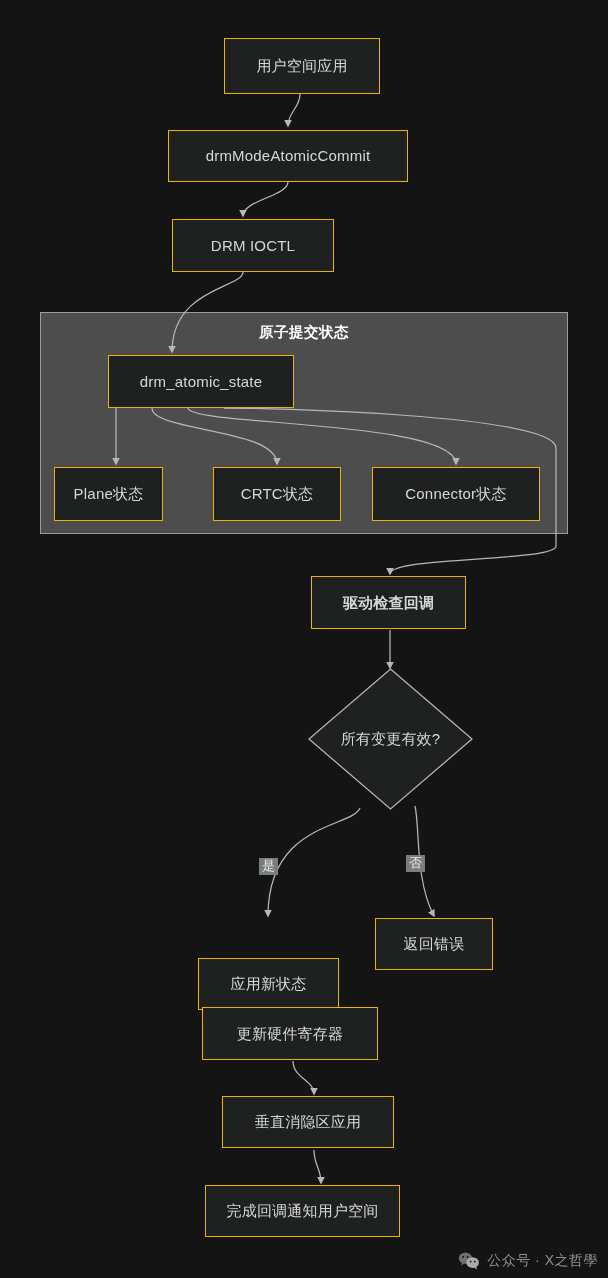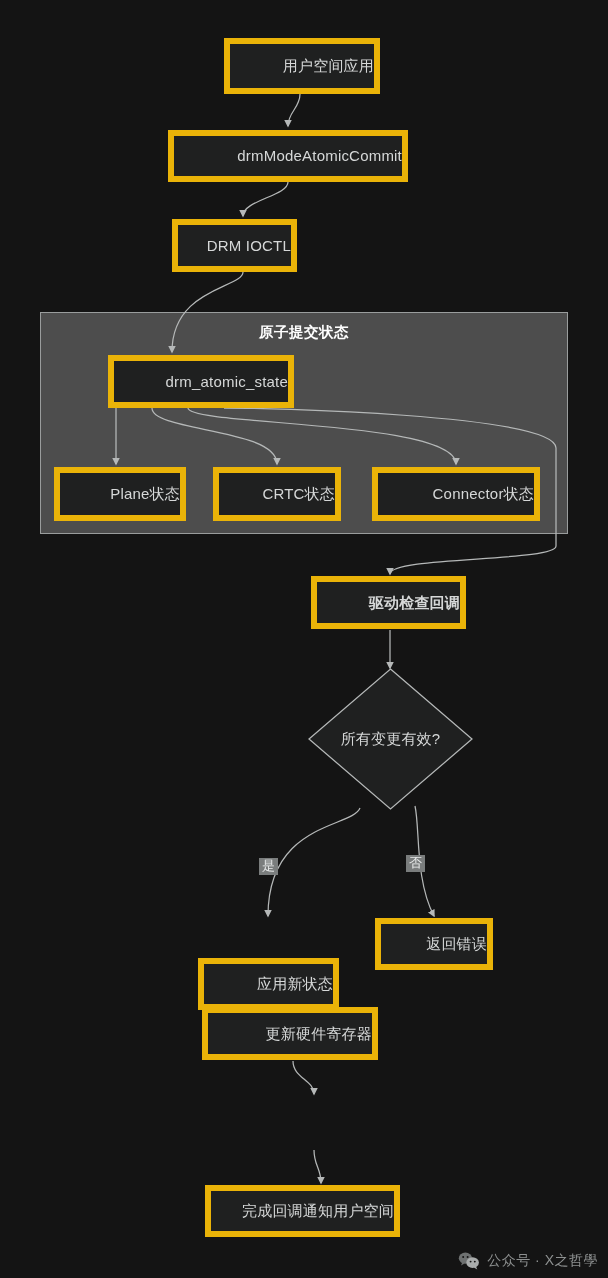--- a/index.html
+++ b/index.html
@@ -26,24 +26,24 @@
     left: 0;
     top: 0;
     width: 608px;
     height: 1278px;
     pointer-events: none;
   }
   .node {
     position: absolute;
     box-sizing: border-box;
     background: #1f2020;
-    border: 6px solid #eab308;
+    border: 1px solid #eab308;
     display: flex;
     align-items: center;
-    justify-content: flex-end;
+    justify-content: center;
     color: #d6d8d8;
     font-size: 15px;
     line-height: 1.2;
     text-align: center;
     letter-spacing: 0.2px;
   }
   .subgraph {
     position: absolute;
     box-sizing: border-box;
     background: #4d4d4d;
@@ -148,29 +148,29 @@
   </svg>
 
   <div class="node" style="left:224px; top:38px; width:156px; height:56px;">
     <span>用户空间应用</span>
   </div>
 
   <div class="node" style="left:168px; top:130px; width:240px; height:52px;">
     <span>drmModeAtomicCommit</span>
   </div>
 
-  <div class="node" style="left:172px; top:219px; width:125px; height:53px;">
+  <div class="node" style="left:172px; top:219px; width:162px; height:53px;">
     <span>DRM IOCTL</span>
   </div>
 
   <div class="node" style="left:79px; top:355px; width:186px; height:53px;margin-left:29px;">
     <span>drm_atomic_state</span>
   </div>
 
-  <div class="node" style="left:54px; top:467px; width:132px; height:54px;">
+  <div class="node" style="left:54px; top:467px; width:109px; height:54px;">
     <span>Plane状态</span>
   </div>
 
   <div class="node" style="left:213px; top:467px; width:128px; height:54px;">
     <span>CRTC状态</span>
   </div>
 
   <div class="node" style="left:372px; top:467px; width:168px; height:54px;">
     <span>Connector状态</span>
   </div>
@@ -194,20 +194,23 @@
   </div>
 
   <div class="node" style="left:375px; top:918px; width:118px; height:52px;">
     <span>返回错误</span>
   </div>
 
   <div class="node" style="left:202px; top:1007px; width:176px; height:53px;">
     <span>更新硬件寄存器</span>
   </div>
 
+  <div class="node" style="left:222px; top:1096px; width:172px; height:52px;">
+    <span>垂直消隐区应用</span>
+  </div>
 
   <div class="node" style="left:205px; top:1185px; width:195px; height:52px;">
     <span>完成回调通知用户空间</span>
   </div>
 
   <div class="footer">
     <svg class="wechat-icon" width="22" height="18" viewBox="0 0 22 18">
       <ellipse cx="7.4" cy="6.2" rx="6.6" ry="5.6" fill="#6e7171"></ellipse>
       <polygon points="4.2,10.4 3.0,13.6 6.6,11.6" fill="#6e7171"></polygon>
       <circle cx="5.2" cy="5.0" r="1.0" fill="#141414"></circle>

